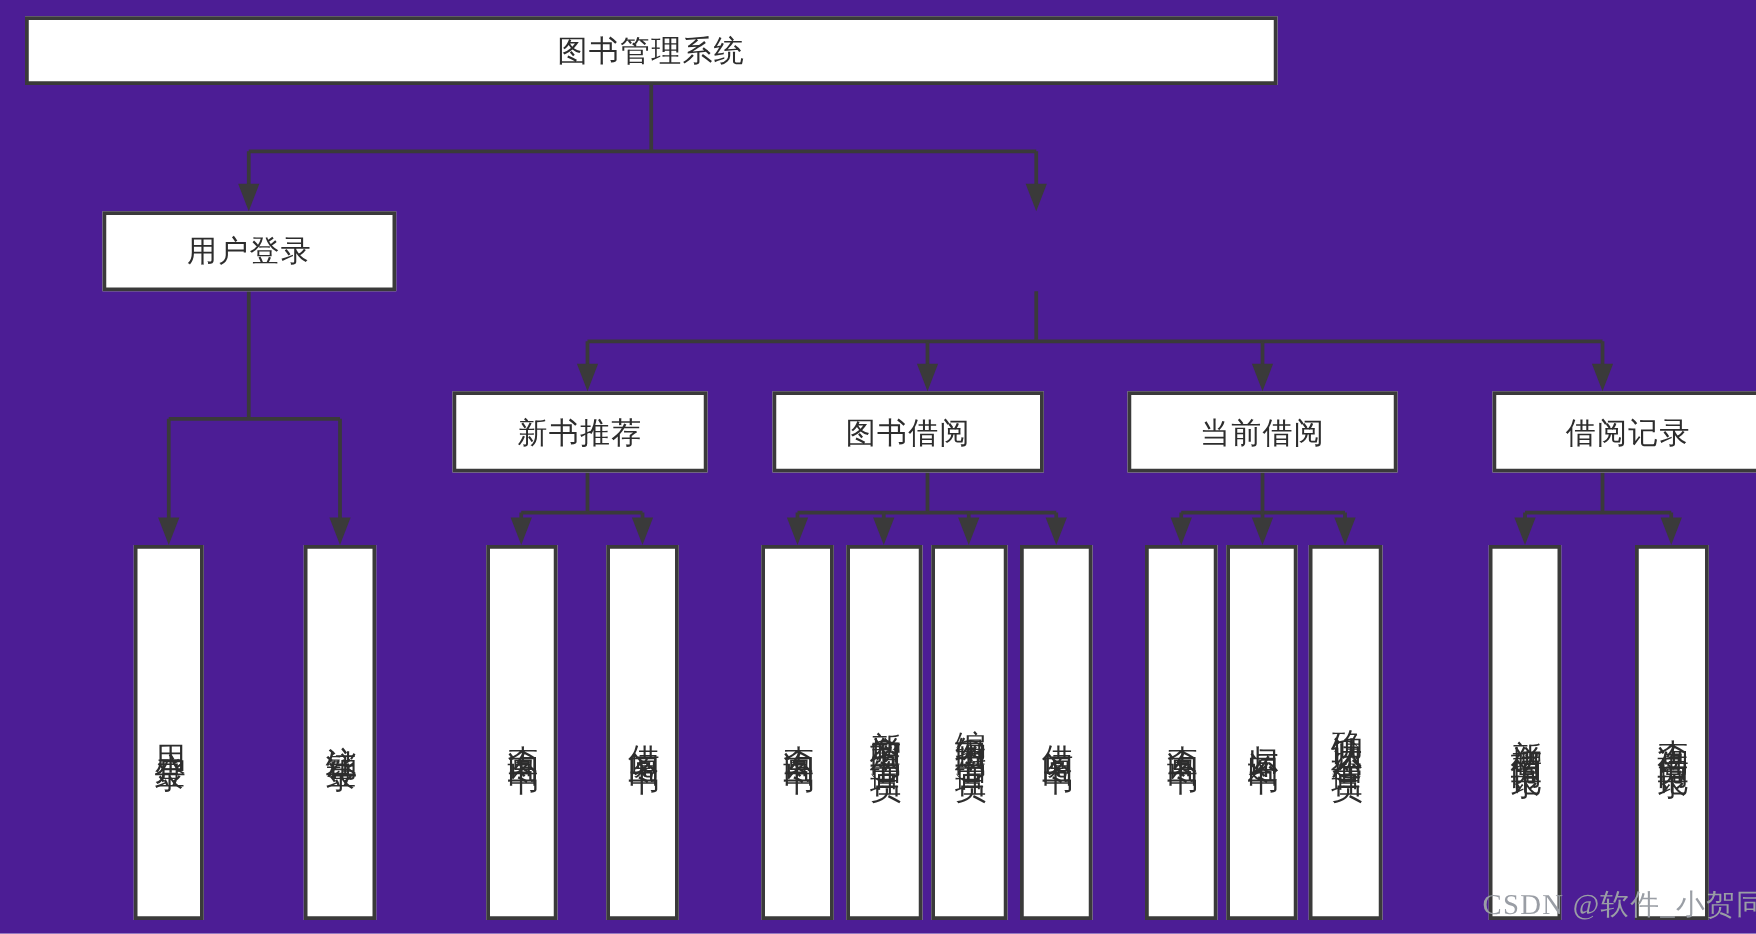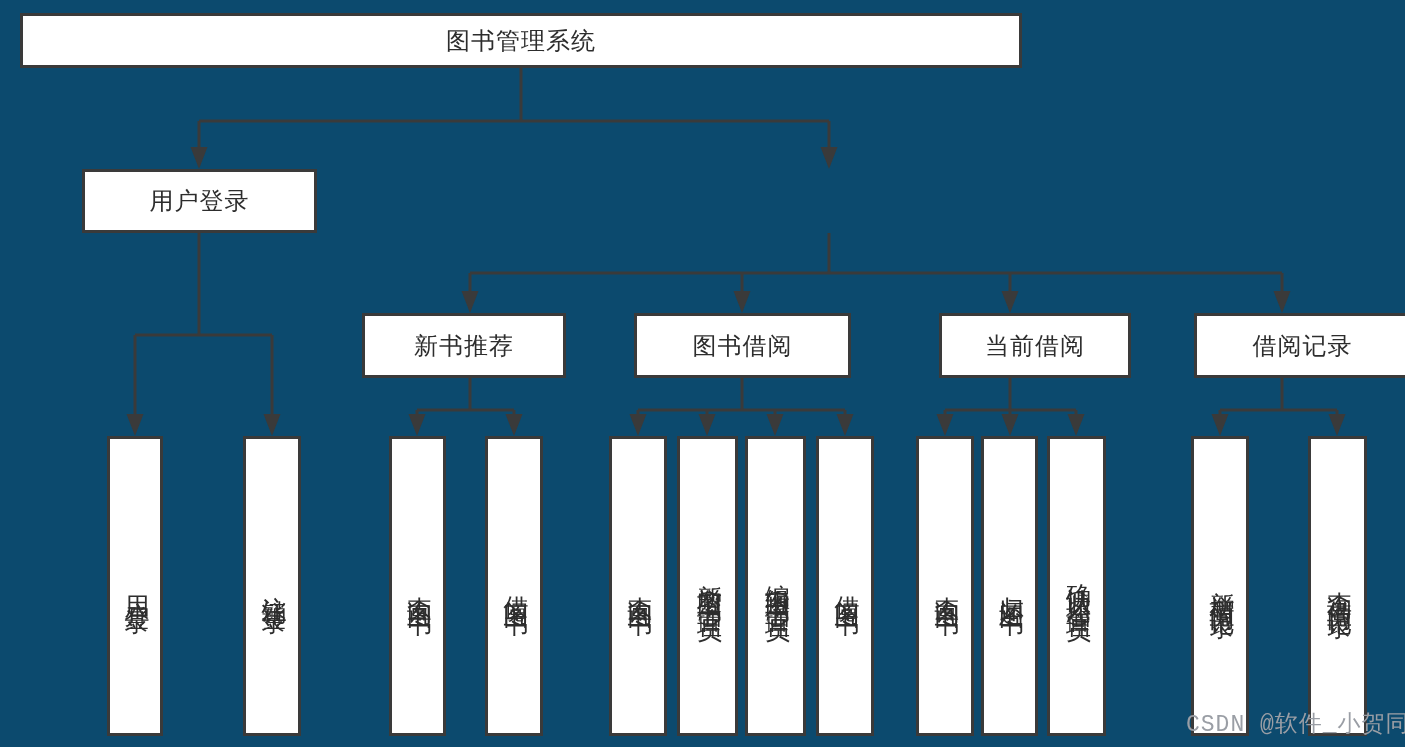--- a/index.html
+++ b/index.html
@@ -1,18 +1,18 @@
 <!DOCTYPE html>
 <html><head>
 <meta charset="utf-8">
 <style>
   html,body{margin:0;padding:0;background:#fff;}
   .canvas{
-    position:relative;width:1405px;height:747px;background:#0c4a6e;
-    font-family:Liberation Mono, monospace;overflow:hidden;
+    position:relative;width:1405px;height:747px;background:#4c1d95;
+    font-family:Liberation Serif, serif;overflow:hidden;
   }
   svg.connectors{position:absolute;left:0;top:0;z-index:1;}
   .hbox{
     position:absolute;box-sizing:border-box;border:3px solid #3a3a3a;background:#ffffff;
     display:flex;align-items:center;justify-content:center;
     font-size:24px;color:#2d2d2d;letter-spacing:1px;z-index:2;
   }
   .vbox{
     position:absolute;box-sizing:border-box;border:3px solid #3a3a3a;background:#ffffff;
     display:flex;align-items:center;justify-content:center;
@@ -98,24 +98,24 @@
     <span>图书管理系统</span>
   </div>
 
   <div class="hbox" style="left:82px;top:169px;width:235px;height:64px;">
     <span>用户登录</span>
   </div>
 
   <div class="hbox" style="left:362px;top:313px;width:204px;height:65px;">
     <span>新书推荐</span>
   </div>
-  <div class="hbox" style="left:634px;top:313px;width:217px;height:65px;justify-content:center;">
+  <div class="hbox" style="left:618px;top:313px;width:217px;height:65px;justify-content:center;">
     <span>图书借阅</span>
   </div>
-  <div class="hbox" style="left:939px;top:313px;width:192px;height:65px;">
+  <div class="hbox" style="left:902px;top:313px;width:216px;height:65px;">
     <span>当前借阅</span>
   </div>
   <div class="hbox" style="left:1174px;top:313px;width:217px;height:65px;margin-left:20px;">
     <span>借阅记录</span>
   </div>
 
   <div class="vbox" style="left:107px;width:56px;">
     <span class="vtext">用户登录</span>
   </div>
   <div class="vbox" style="left:243px;width:58px;">

